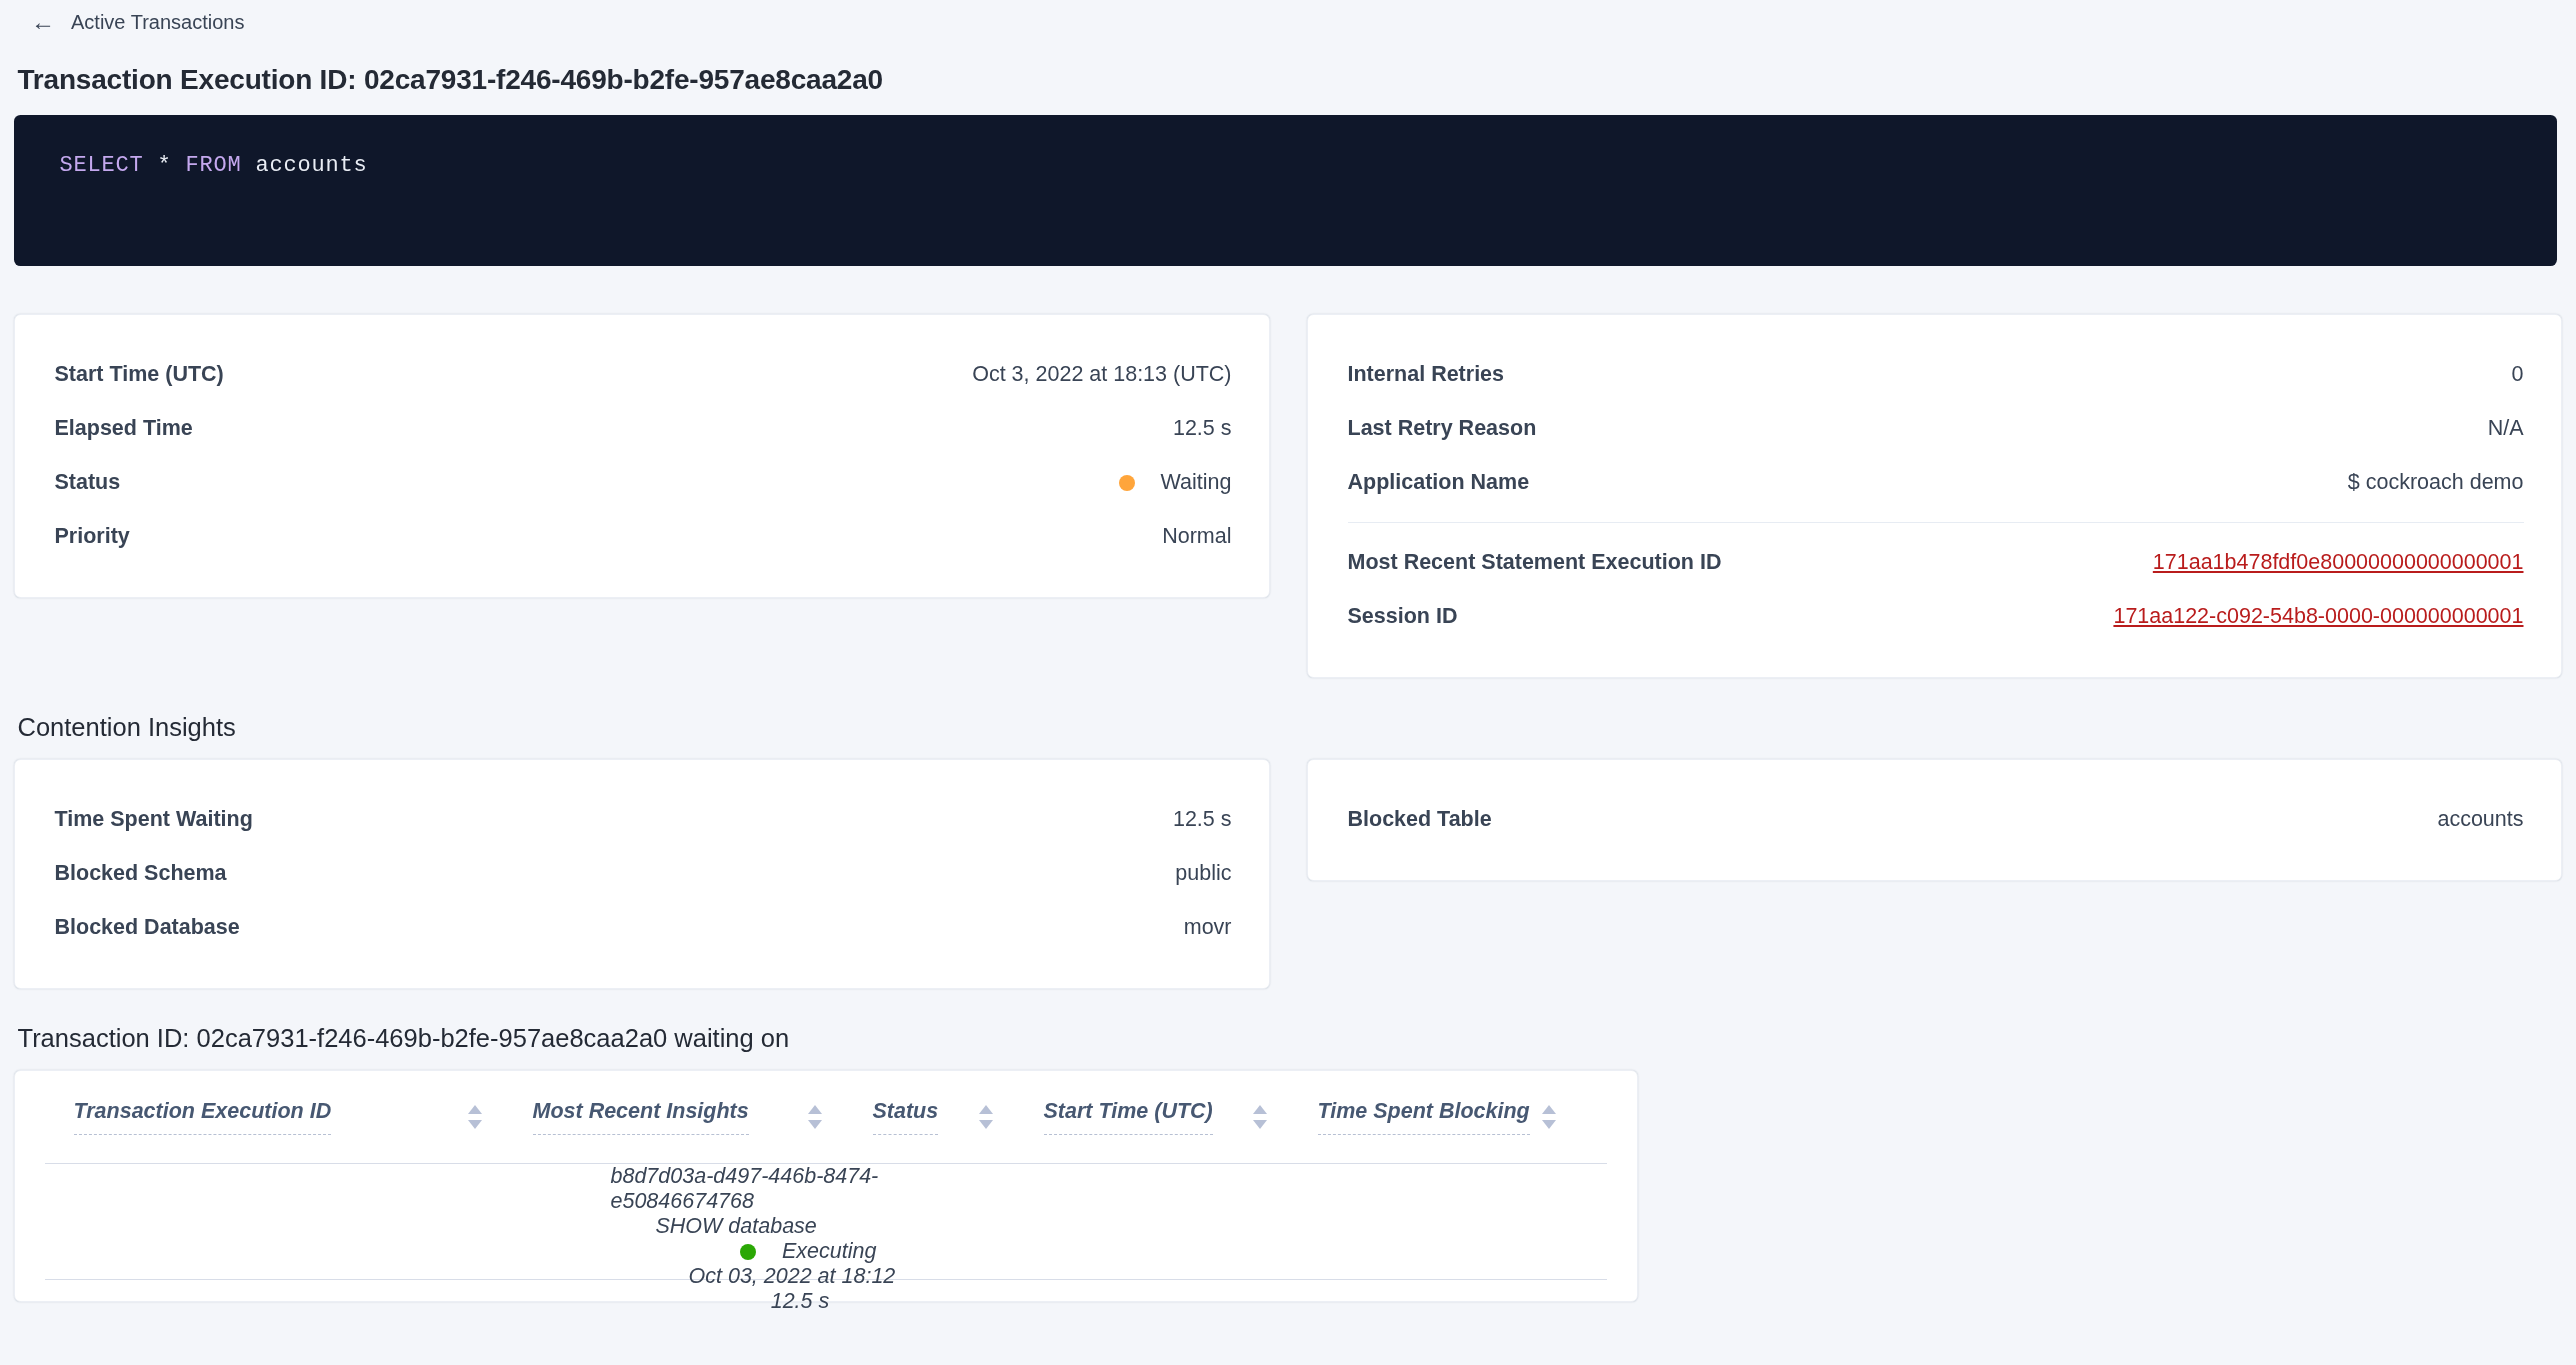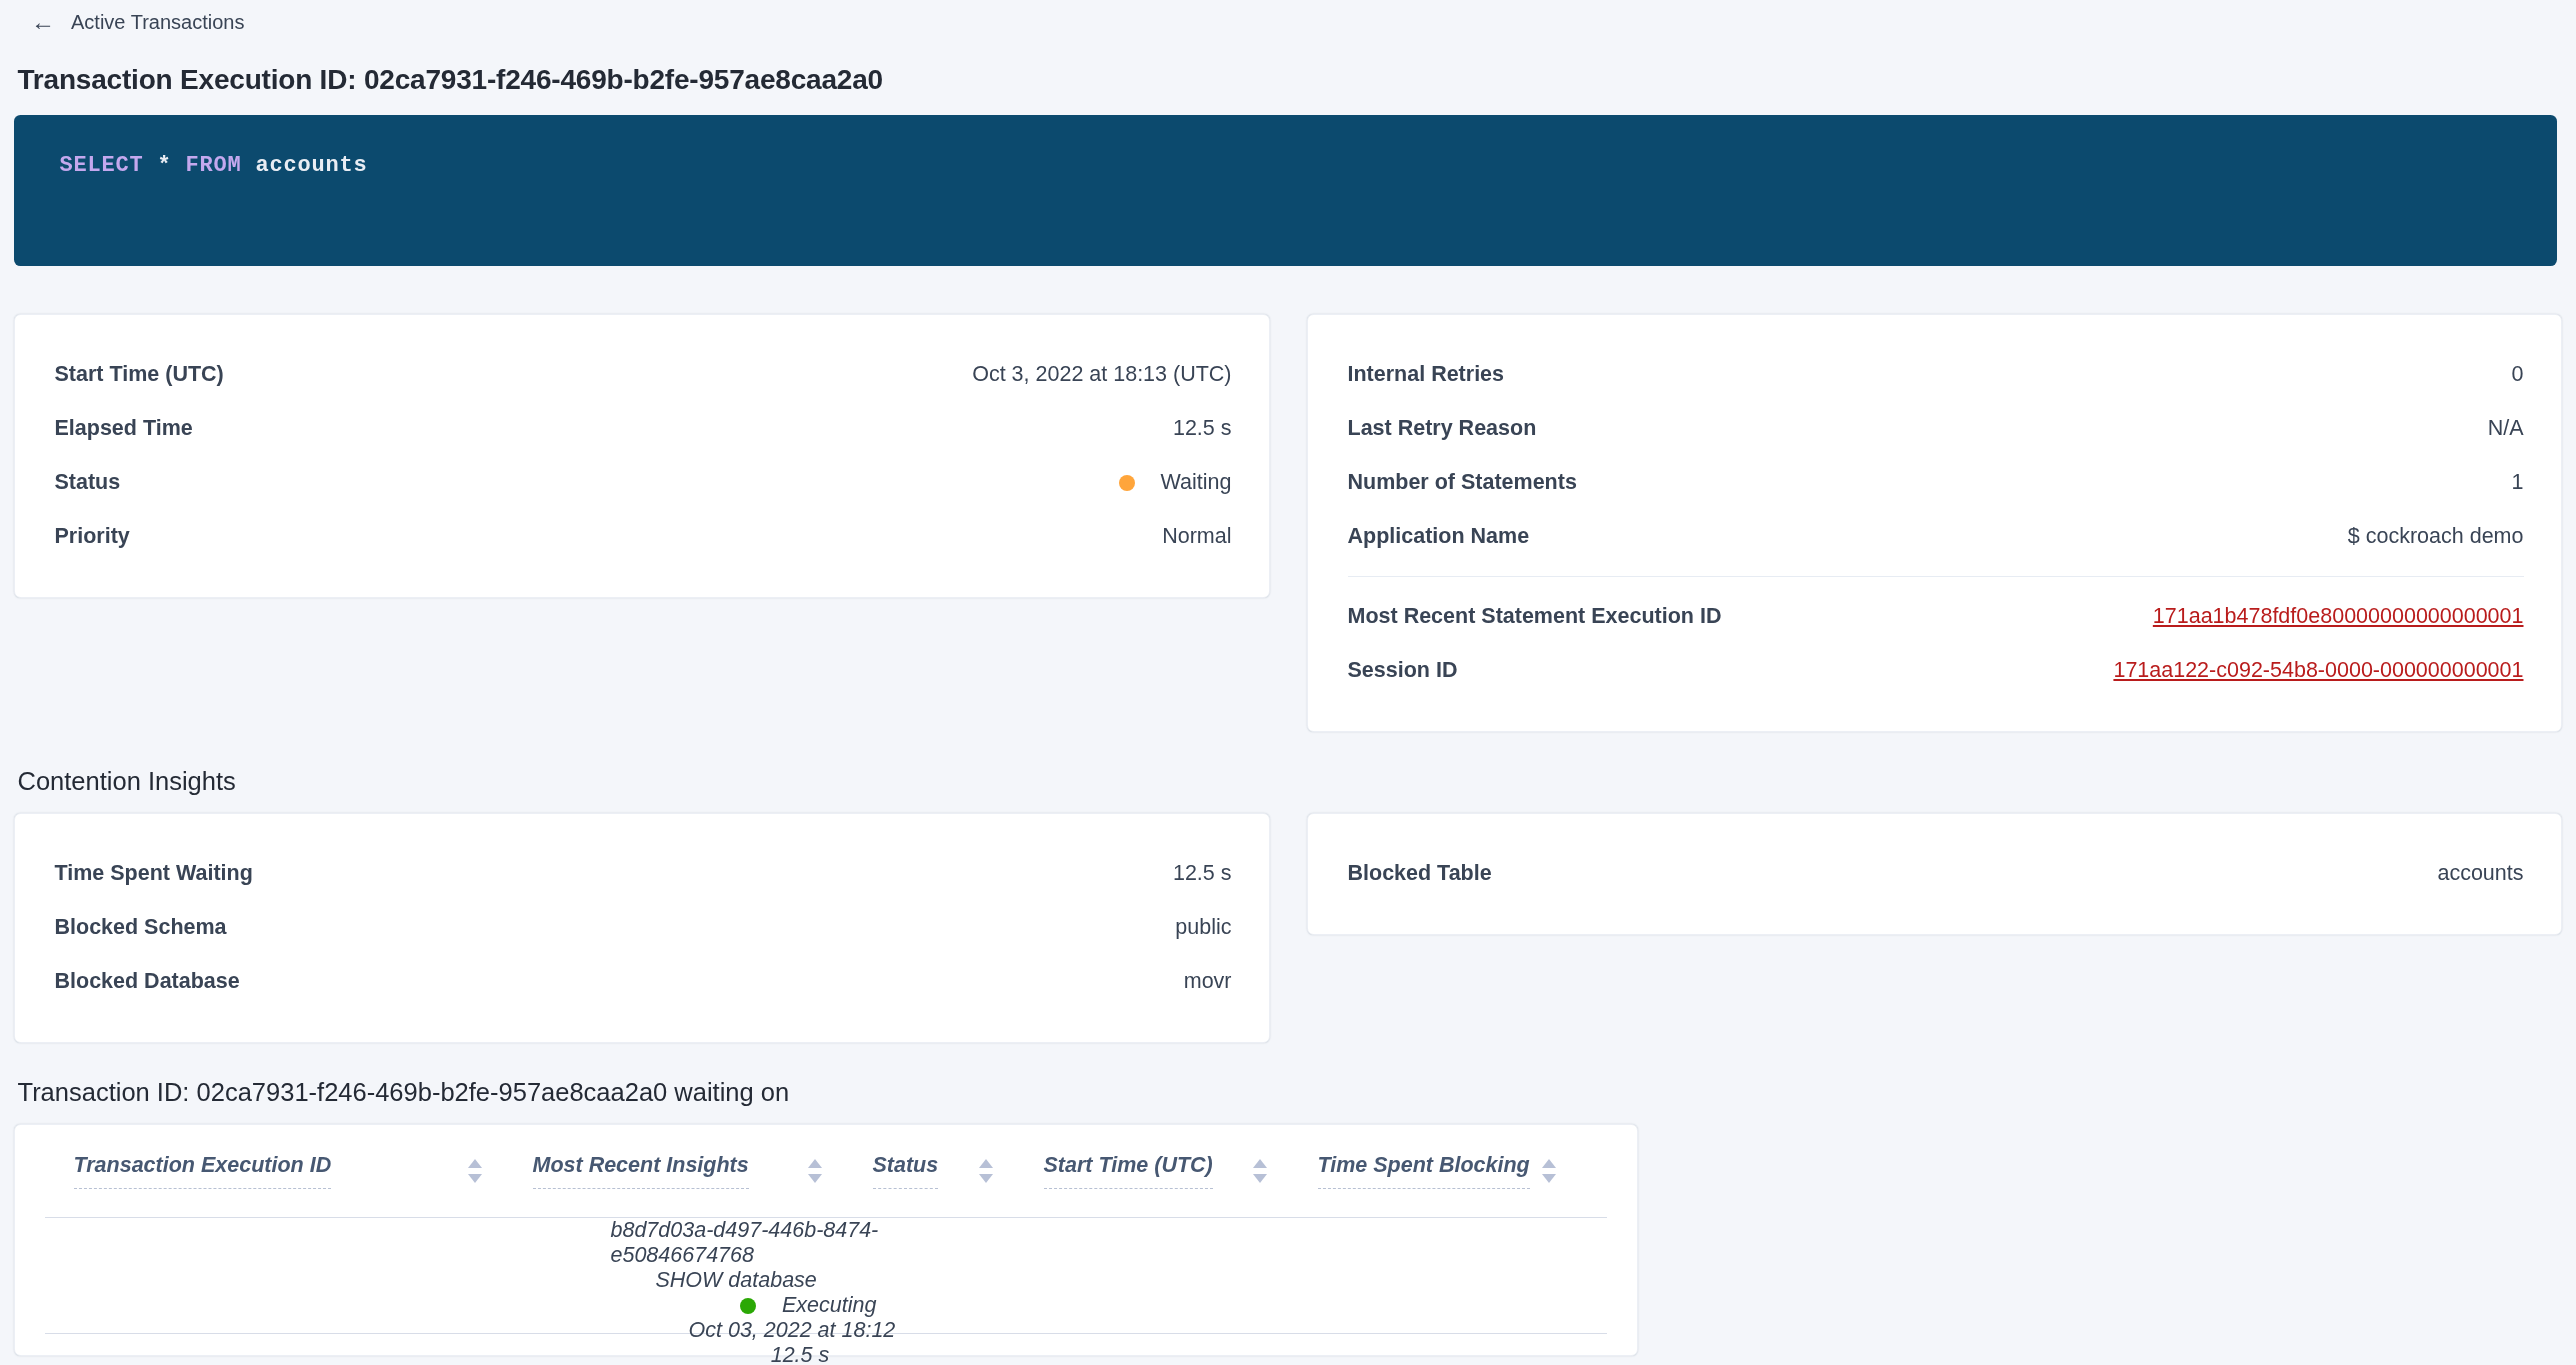--- a/index.html
+++ b/index.html
@@ -27,25 +27,25 @@
     margin: 29px 0 0 4px;
     font-size: 28px; line-height: 33px;
     font-weight: bold; color: #242a35;
     letter-spacing: -0.2px;
   }
 
   
   .sql-box {
     margin-top: 19px;
     height: 151px; width: 2543px;
-    background: #0c4a6e;
+    background: #0f172a;
     border-radius: 6.4px;
     padding: 38px 46px;
     font-family: "Liberation Mono", "DejaVu Sans Mono", monospace;
-    font-size: 22px; font-weight: bold; letter-spacing: 0.8px;
+    font-size: 22px; font-weight: normal; letter-spacing: 0.8px;
     color: #e9edf4;
   }
   .sql-keyword { color: #c4a8ee; }
 
   
   .grid {
     display: grid;
     grid-template-columns: 1256px 1255px;
     column-gap: 37px;
     align-items: start;
@@ -175,24 +175,20 @@
     <div class="card">
       <div class="info-row">
         <span class="info-label">Internal Retries</span>
         <span class="info-value">0</span>
       </div>
       <div class="info-row">
         <span class="info-label">Last Retry Reason</span>
         <span class="info-value">N/A</span>
       </div>
       <div class="info-row">
-        <span class="info-label">Number of Statements</span>
-        <span class="info-value">1</span>
-      </div>
-      <div class="info-row">
         <span class="info-label">Application Name</span>
         <span class="info-value">$ cockroach demo</span>
       </div>
       <div class="divider"></div>
       <div class="info-row">
         <span class="info-label">Most Recent Statement Execution ID</span>
         <span class="info-value link-value">171aa1b478fdf0e80000000000000001</span>
       </div>
       <div class="info-row">
         <span class="info-label">Session ID</span>

